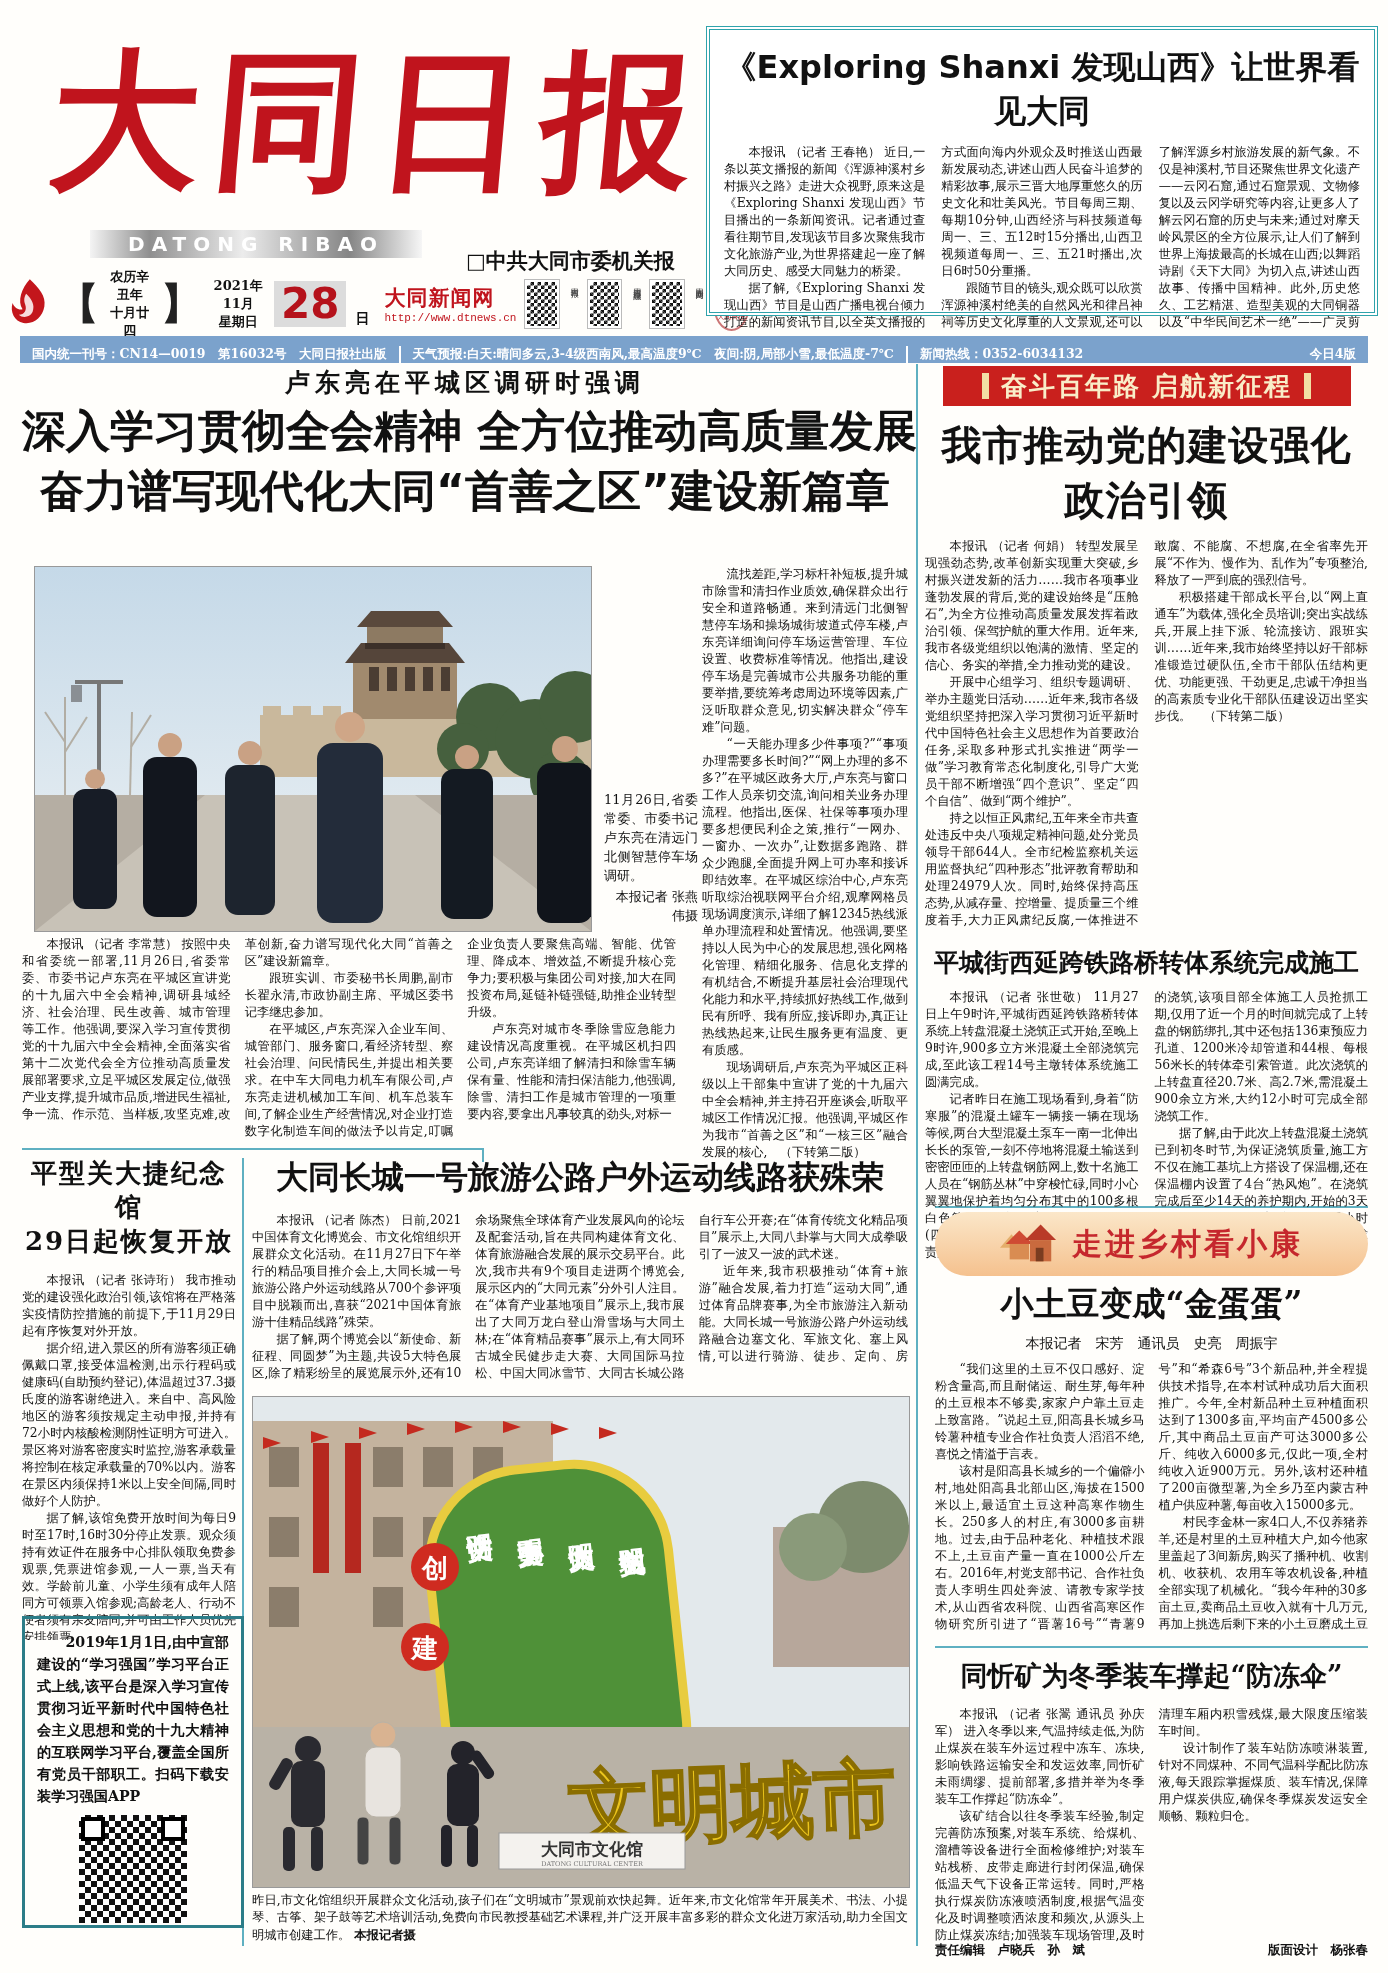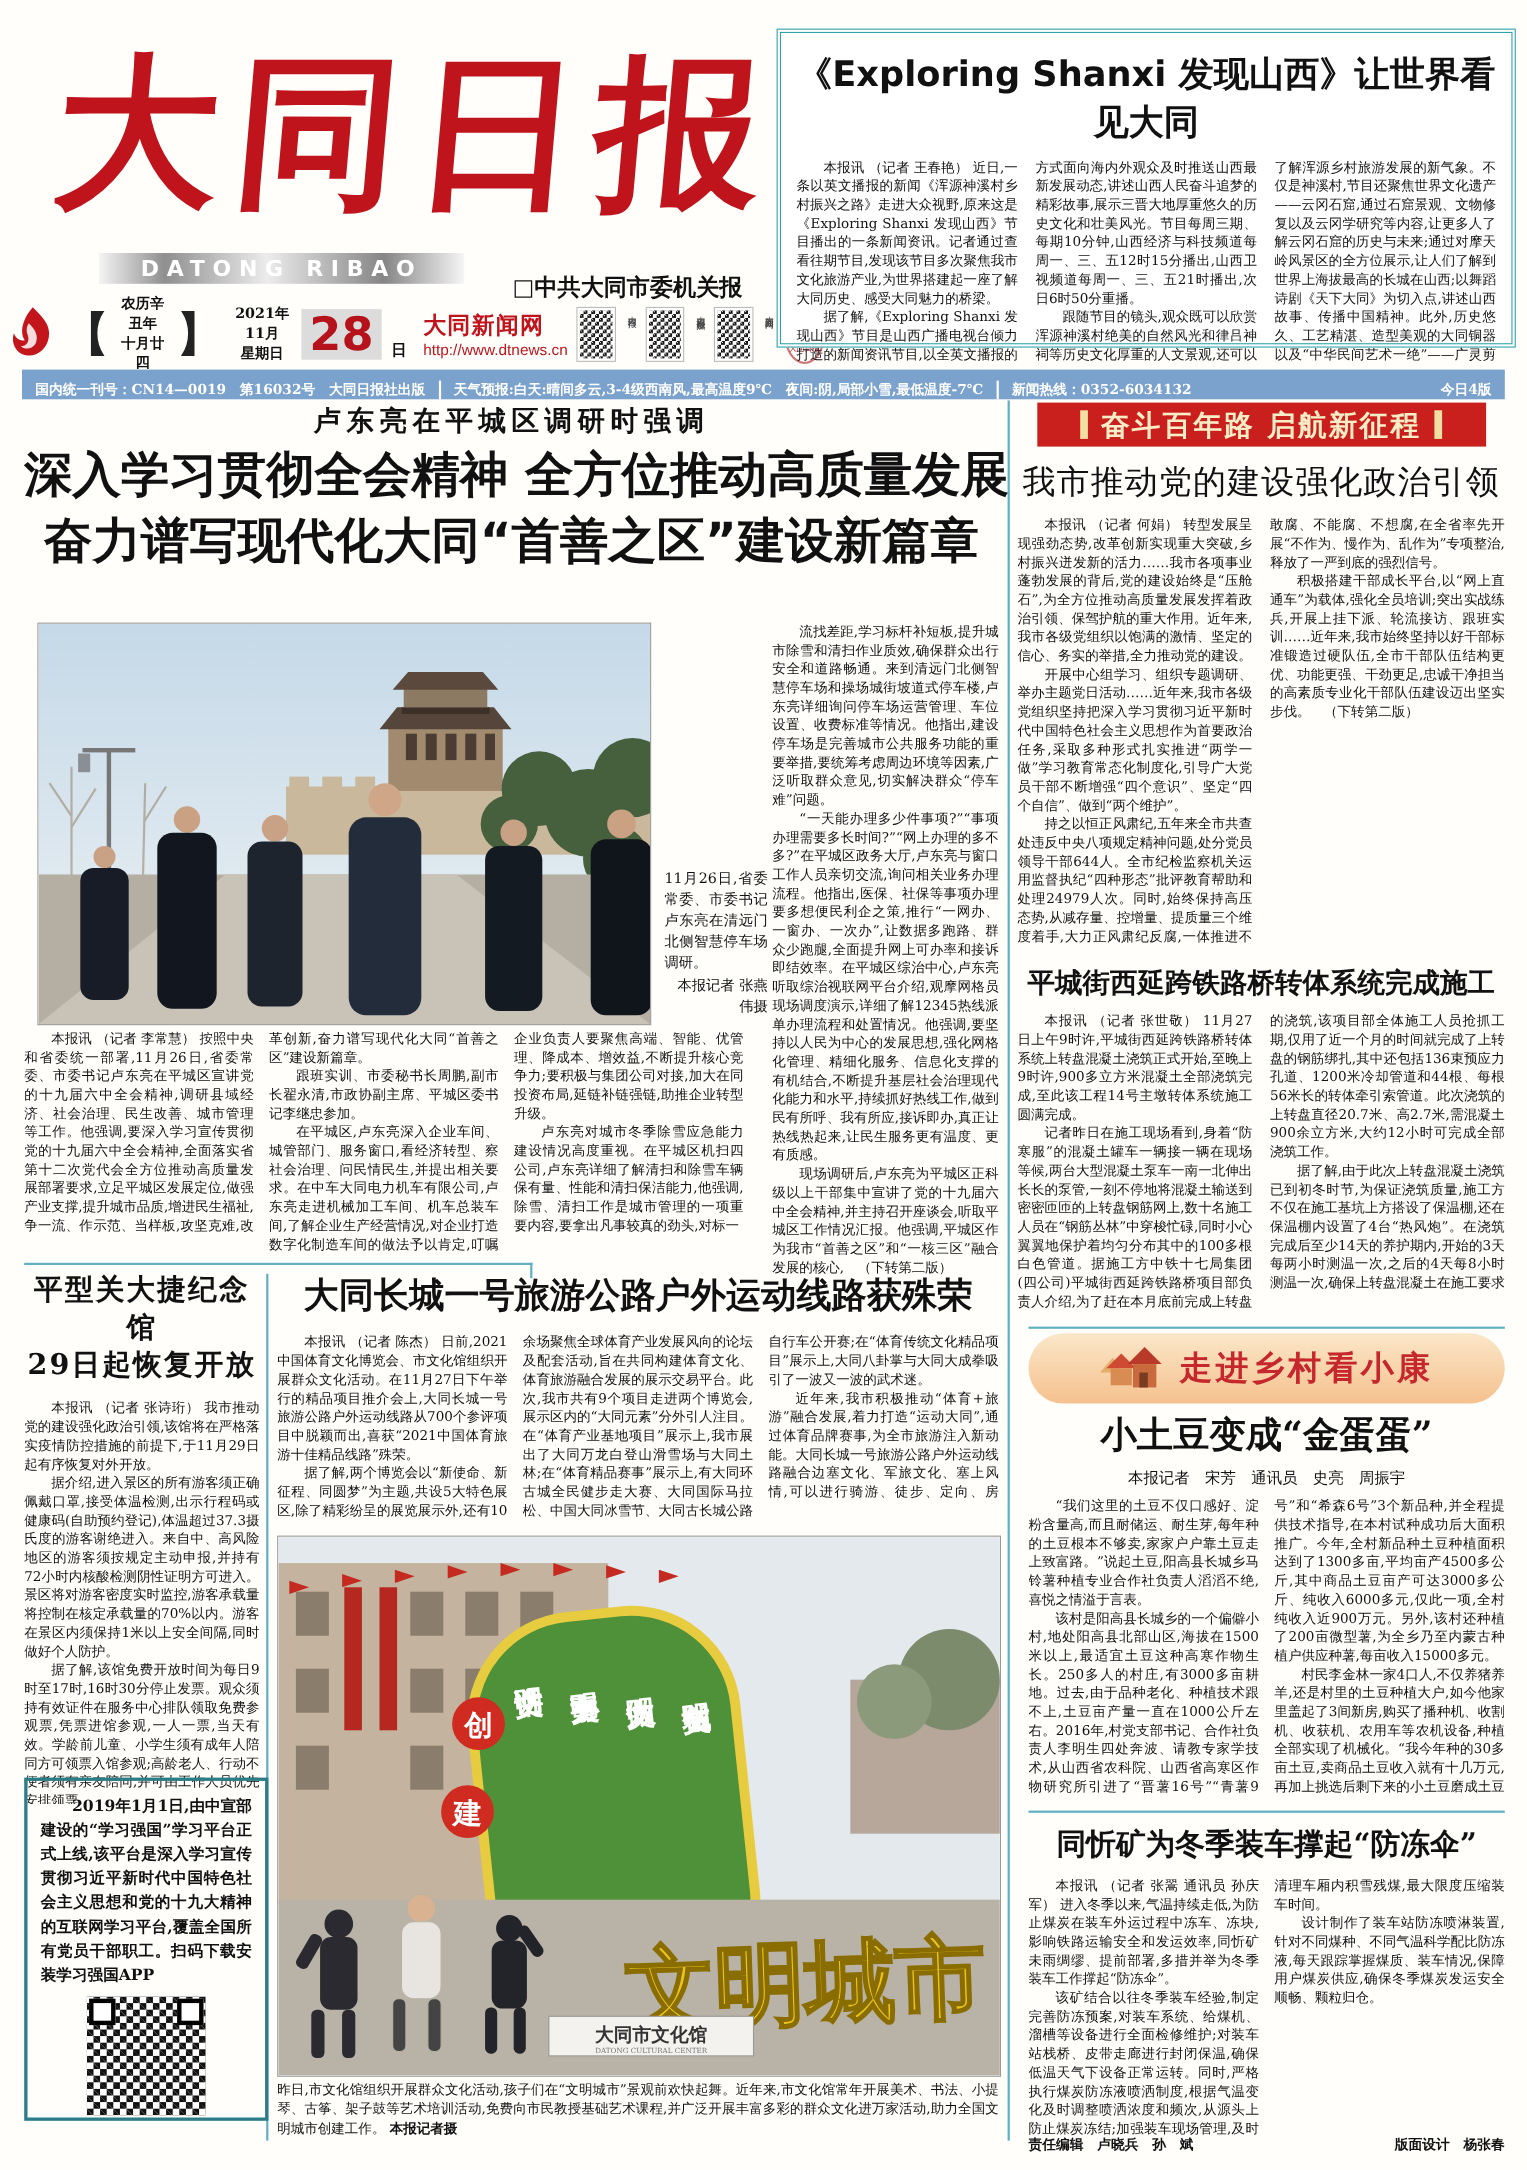--- a/index.html
+++ b/index.html
@@ -14,21 +14,21 @@
     color:#fff;font-family:"DejaVu Sans",sans-serif;font-weight:bold;font-size:20px;letter-spacing:7px;}
   .organ{left:466px;top:247px;width:270px;font-size:21px;font-weight:900;font-family:"DejaVu Sans",sans-serif;}
   .dateline{left:8px;top:276px;width:742px;height:56px;display:flex;align-items:center;gap:9px;}
   .bracket{font-size:42px;color:#222;line-height:46px;font-weight:bold;}
   .two-line{display:flex;flex-direction:column;justify-content:center;font-size:13px;line-height:18px;font-weight:bold;text-align:center;}
   .day-num{font-family:"DejaVu Sans",sans-serif;font-size:42px;line-height:44px;font-weight:900;color:#b5121b;
     background:#dcdcdc;padding:1px 7px;}
   .day-unit{font-size:14px;font-weight:bold;align-self:flex-end;margin-bottom:4px;}
   .dtnews{display:flex;flex-direction:column;align-items:flex-start;margin-left:6px;}
   .dtnews .site{color:#c0141d;font-size:21px;font-weight:900;font-family:"DejaVu Sans",sans-serif;letter-spacing:1px;}
-  .dtnews .url{color:#c0141d;font-size:14px;font-family:Liberation Sans, sans-serif;}
+  .dtnews .url{color:#c0141d;font-size:11px;font-family:Liberation Mono, monospace;}
   .qr{width:44px;height:44px;border:2px solid #fff;outline:1px solid #bbb;
     background-image:linear-gradient(45deg,#111 25%,transparent 25%,transparent 75%,#111 75%),
                      linear-gradient(45deg,#111 25%,#fff 25%,#fff 75%,#111 75%);
     background-size:7px 7px;background-position:0 0,3.5px 3.5px;}
   .vlabel{writing-mode:vertical-rl;font-size:8px;color:#444;letter-spacing:1px;height:46px;}
   .seal{width:50px;height:50px;border:2px solid #c77;border-radius:50%;display:flex;align-items:center;justify-content:center;flex-direction:column;}
   .seal .seal-txt{font-size:7px;color:#b5121b;}
   
   .infobar{left:20px;top:336px;width:1348px;height:27px;background:#7ba2cc;color:#fff;display:flex;align-items:flex-end;
     font-size:12.5px;padding:0 12px;box-sizing:border-box;gap:12px;font-weight:bold;}
@@ -56,21 +56,21 @@
   .vdiv2{left:242px;top:1158px;width:2px;height:788px;}
   .hline1{left:22px;top:1148px;width:462px;height:2px;}
   .tickv{left:482px;top:1148px;width:2px;height:14px;}
   .topline2{left:935px;top:1206px;width:433px;height:2px;}
   .hline3{left:935px;top:1646px;width:433px;height:2px;}
   
   .right-top{left:925px;top:362px;width:443px;}
   .banner1{width:408px;height:40px;margin:4px auto 0;background:#c9201d;display:flex;align-items:center;justify-content:center;gap:12px;
     color:#f9edc8;font-size:26px;font-weight:900;font-family:"DejaVu Sans",sans-serif;letter-spacing:2px;}
   .banner1 .bar{width:7px;height:26px;background:#f2dfa4;}
-  .headline2{margin-top:12px;text-align:center;font-size:30px;font-weight:400;letter-spacing:1px;}
+  .headline2{margin-top:12px;text-align:center;font-size:40px;font-weight:700;letter-spacing:1px;}
   .body2{margin-top:10px;height:392px;column-count:2;column-gap:16px;}
   .headline3{margin-top:16px;text-align:center;font-size:25px;font-weight:900;white-space:nowrap;}
   .body3{margin-top:10px;height:288px;column-count:2;column-gap:16px;}
   
   .article4{left:22px;top:1156px;width:214px;}
   .article4 .t{text-align:center;font-size:26px;font-weight:900;letter-spacing:2px;line-height:34px;}
   .article4 .body-text{margin-top:14px;height:368px;}
   .xuexi{left:22px;top:1616px;width:222px;height:312px;border:3px solid #2c7d88;box-sizing:border-box;padding:12px 12px 6px;}
   .xuexi .txt{font-size:14.2px;line-height:1.55;text-align:justify;text-indent:2em;font-weight:600;}
   .qr-big{width:108px;height:108px;margin:8px auto 0;position:relative;

